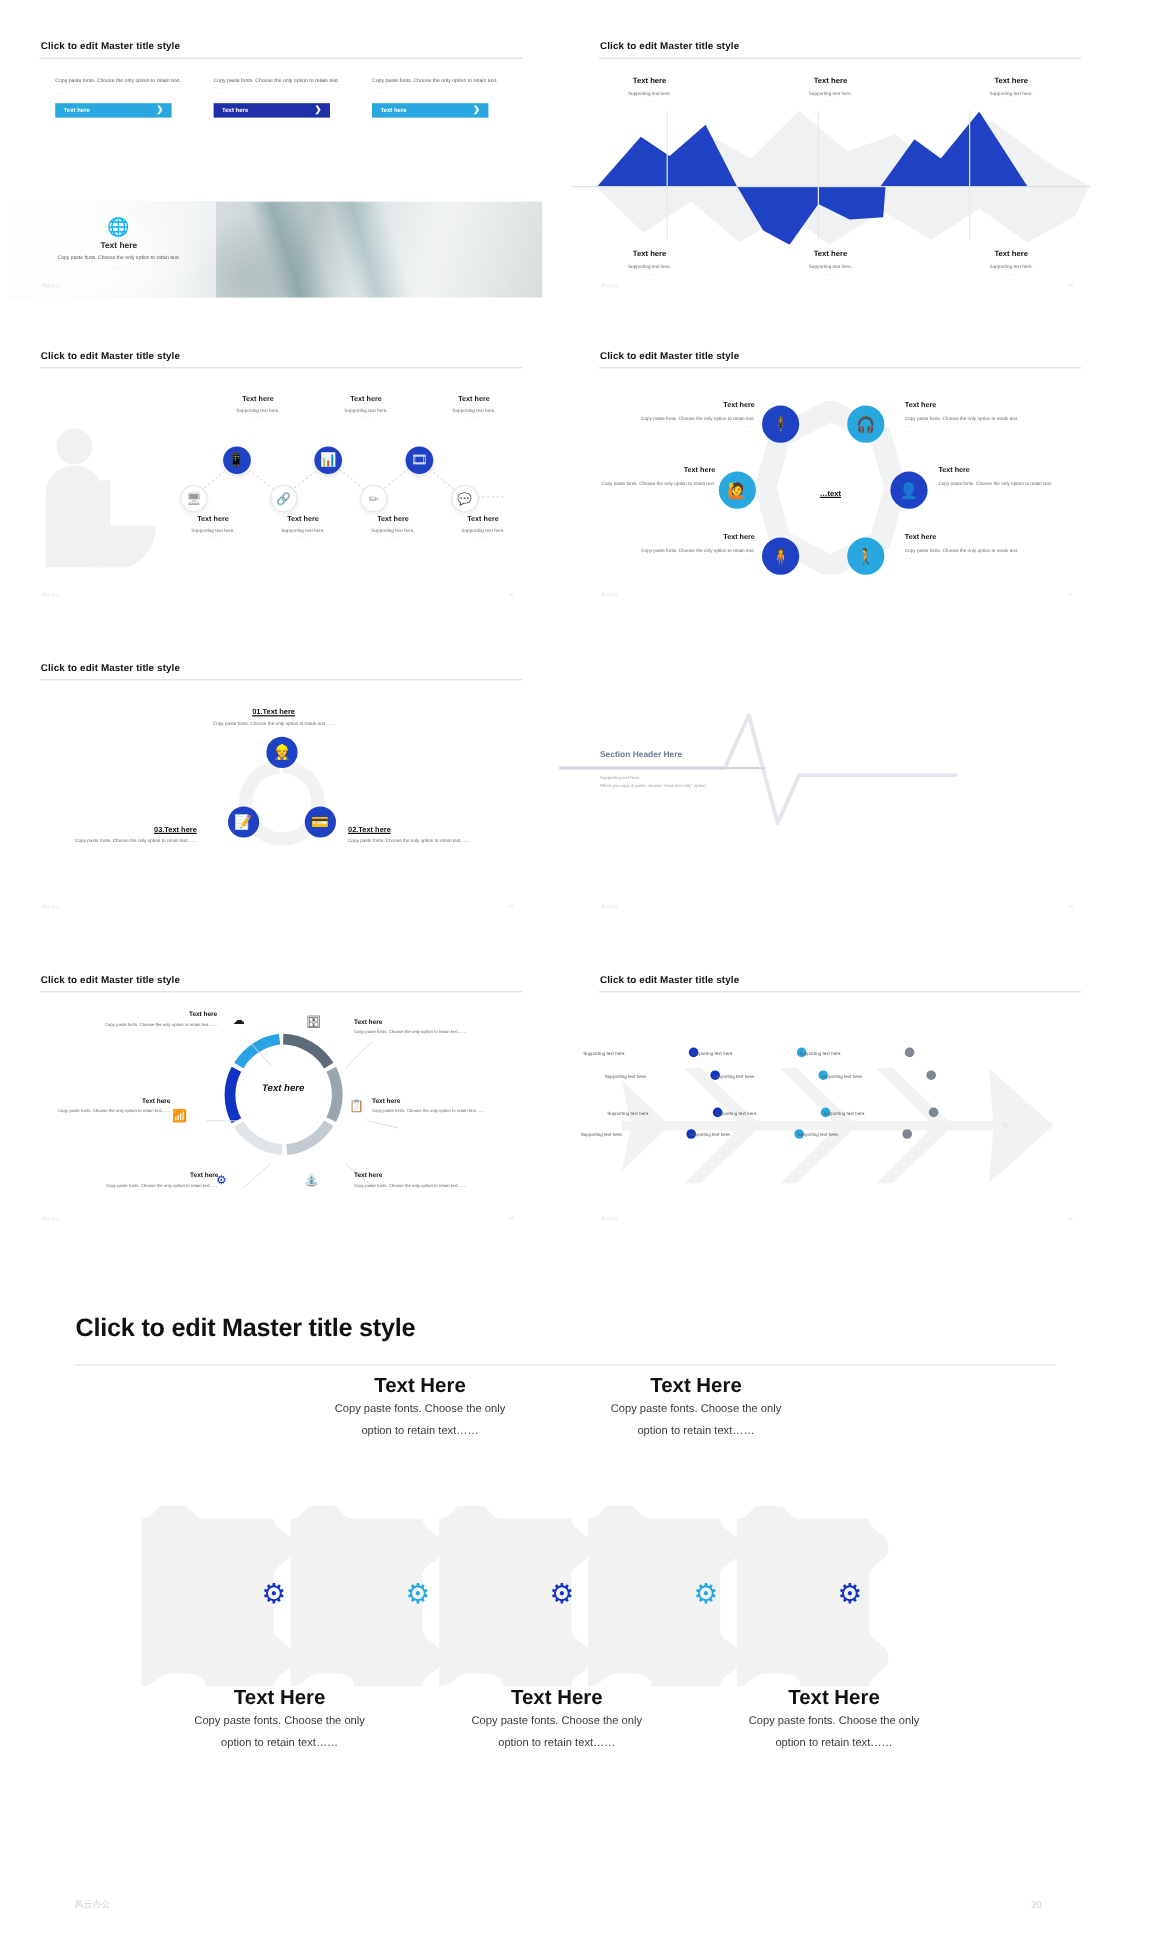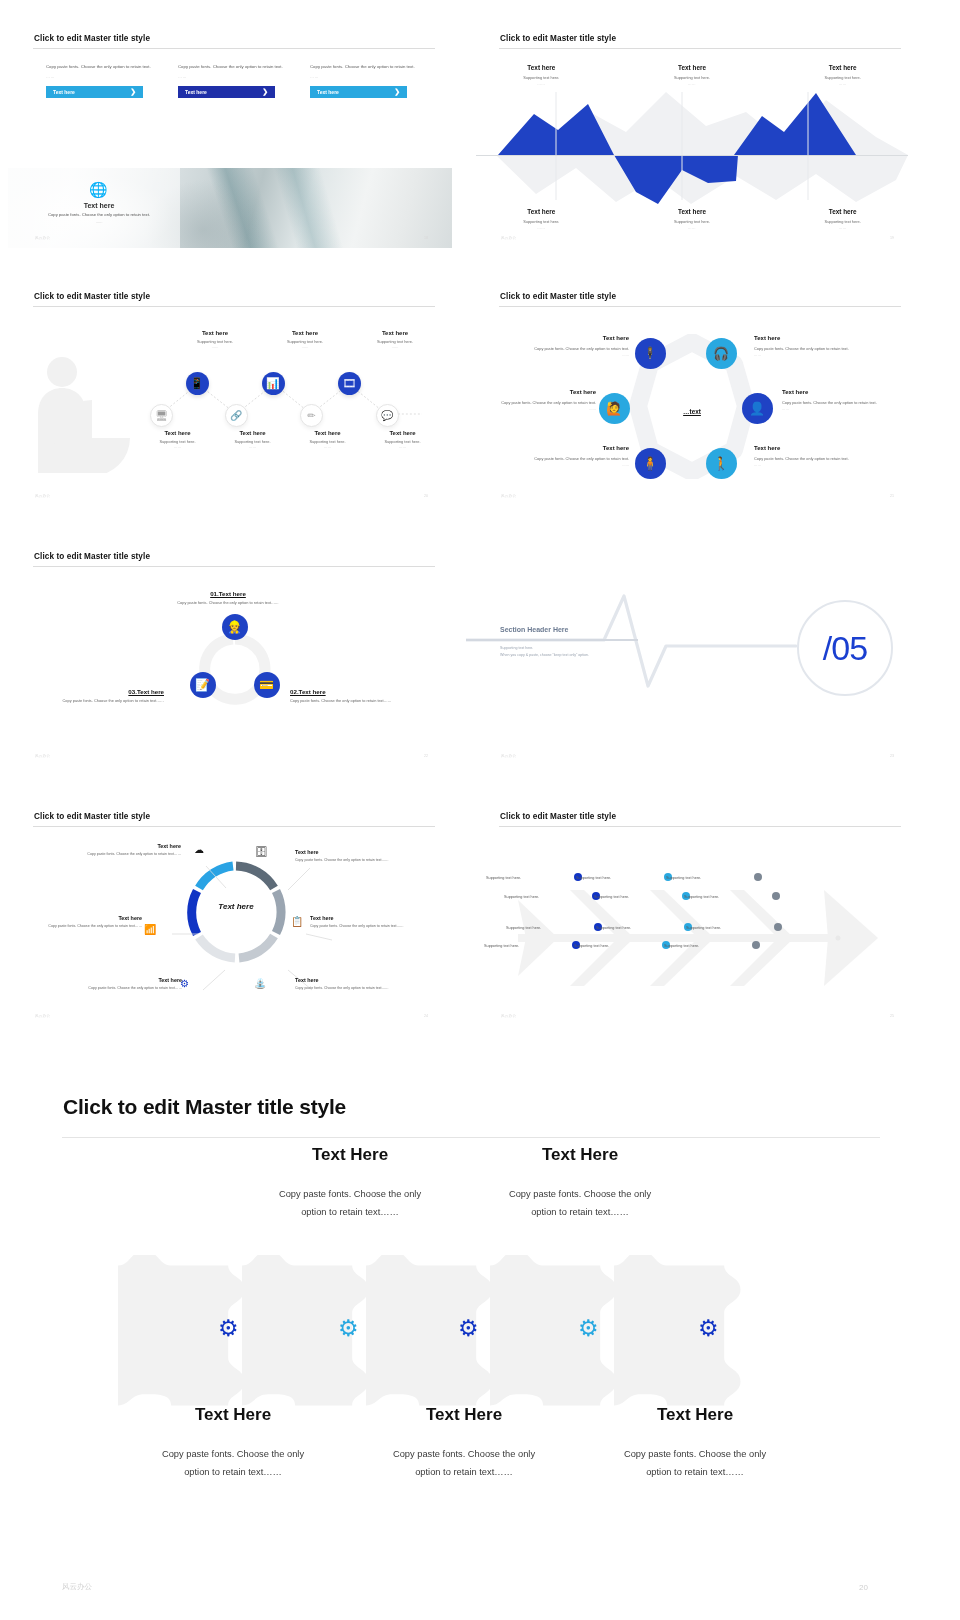--- a/index.html
+++ b/index.html
@@ -160,21 +160,21 @@
   
   .big { position:absolute; left:0; top:1065px; width:960px; height:555px; background:#fff; }
   .big-title {
     position:absolute; left:63px; top:30px; font-size:21px; font-weight:700; color:#111;
     letter-spacing:-.2px;
   }
   .big-rule { position:absolute; left:62px; top:72px; width:818px; height:1px; background:#e4e4e4; }
   .big-top { position:absolute; left:0; top:80px; width:960px; height:90px; }
   .big-topitem { position:absolute; width:220px; text-align:center; }
   .big-h { font-size:17px; font-weight:700; color:#111; }
-  .big-p { font-size:9.3px; color:#3a3a3a; line-height:1.95; margin-top:20px; }
+  .big-p { font-size:9.3px; color:#3a3a3a; line-height:1.95; margin-top:0; }
   .big-puzzle { position:absolute; left:112px; top:190px; width:740px; height:160px; }
   .big-bottom { position:absolute; left:0; top:340px; width:960px; height:120px; }
   .big-botitem { position:absolute; width:230px; text-align:center; }
   .big-foot-brand { position:absolute; left:62px; bottom:28px; font-size:7.5px; color:#d2d2d2; }
   .big-foot-num  { position:absolute; right:92px; bottom:28px; font-size:8px; color:#d0d0d0; }
 </style>
 </head>
 <body>
 
 <div class="page">
@@ -475,21 +475,20 @@
   </div>
 
   <div class="slide" style="left:466px; top:538px;">
     <svg style="position:absolute; left:0; top:40px; width:452px; height:150px;" viewBox="0 0 452 150">
       <polyline points="0,62 138,62 158,18 182,108 200,68 330,68" fill="none" stroke="#e2e6ec" stroke-width="3.2" stroke-linejoin="round" stroke-linecap="round"></polyline>
     </svg>
     <div class="s6-hdr">Section Header Here</div>
     <div class="s6-line"></div>
     <div class="s6-sub1">Supporting text here.</div>
     <div class="s6-sub2">When you copy &amp; paste, choose "keep text only" option.</div>
-    <div class="s6-num">/05</div>
     <div class="foot-brand">风云办公</div>
     <div class="foot-num">23</div>
   </div>
 
   <div class="slide" style="left:0px; top:798px;">
     <div class="slide-title">Click to edit Master title style</div>
     <div class="title-rule"></div>
 
     <svg class="s7-donut" viewBox="0 0 104 104">
       <g fill="none" stroke-width="9" stroke-linecap="butt">

